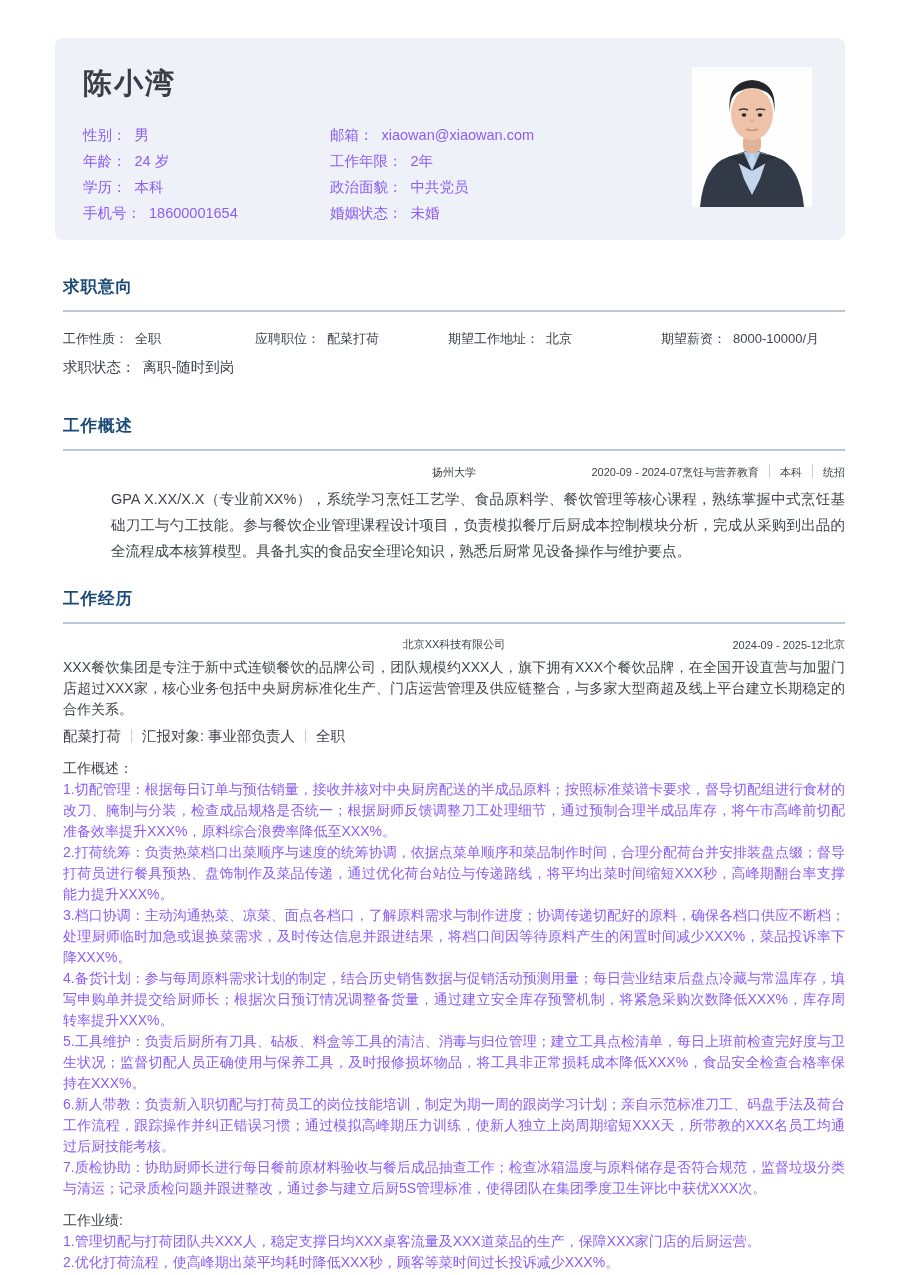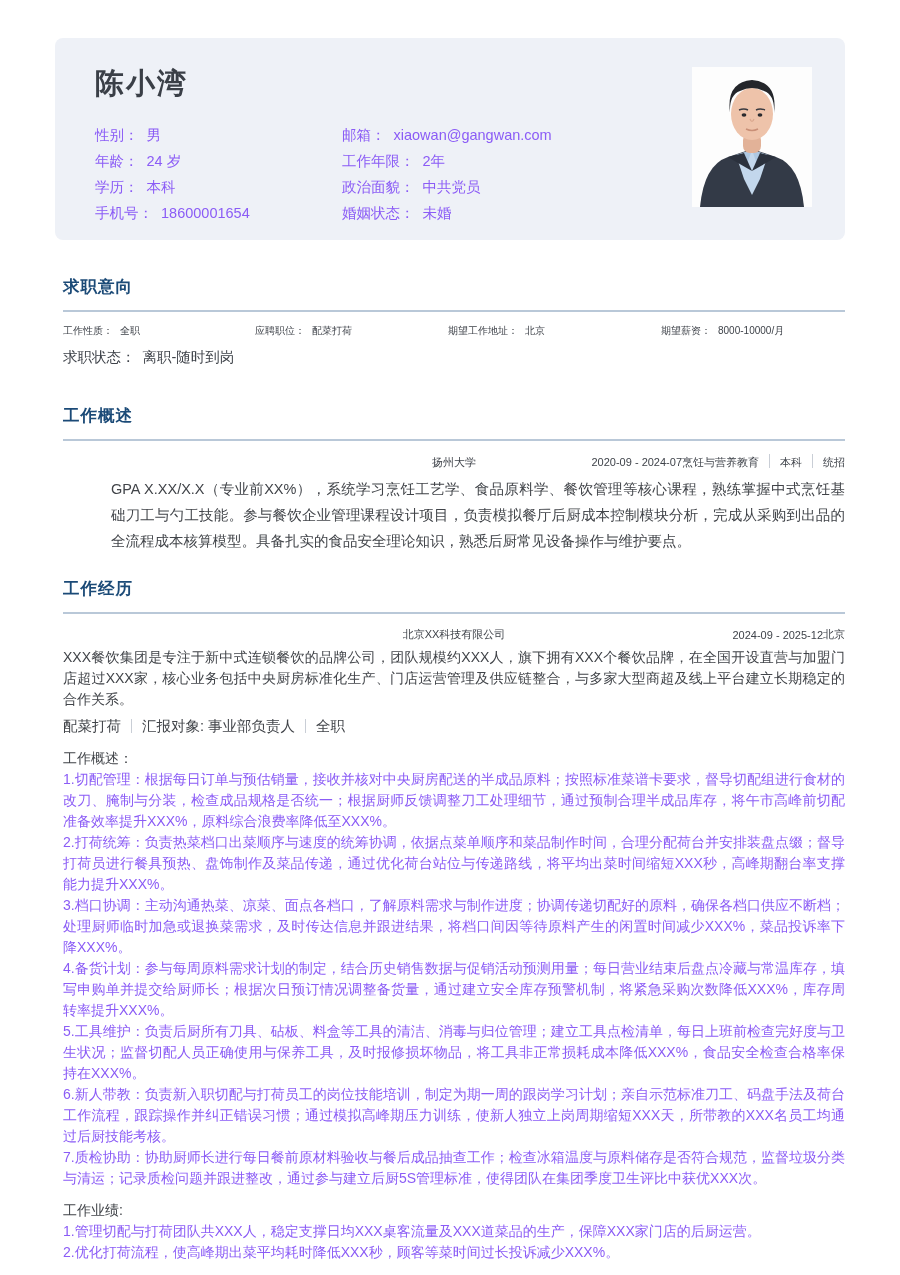--- a/index.html
+++ b/index.html
@@ -1,36 +1,36 @@
 <!DOCTYPE html>
 <html><head>
 <meta charset="utf-8">
 <style>
   * { margin:0; padding:0; box-sizing:border-box; }
   html,body { width:900px; height:1275px; background:#ffffff; overflow:hidden;
     font-family:"Liberation Sans","DejaVu Sans",sans-serif; }
   .card { position:relative; margin:38px 55px 0 55px; width:790px; height:202px;
-    background:#eef1f7; border-radius:8px; padding:26px 30px 0 40px; }
+    background:#eef1f7; border-radius:8px; padding:26px 30px 0 28px; }
   .name { font-size:29px; font-weight:bold; color:#3a3f47; letter-spacing:2px; }
   .info-cols { display:flex; margin-top:18px; }
   .info-col1 { width:247px; }
   .info-col2 { flex:1; }
   .info-row { height:26px; line-height:26px; font-size:14.5px; color:#8b5cf6; }
   .info-row .val { margin-left:8px; }
   .photo { position:absolute; top:29px; right:33px; width:120px; height:140px;
     overflow:hidden; background:#fdfdfd; }
   .photo svg { display:block; width:120px; height:140px; }
   .content { margin:0 55px 0 63px; width:782px; }
   .sec-title { font-size:16.5px; font-weight:bold; color:#1b4a77; letter-spacing:1px; }
   .divider { height:2px; background:#b9c8d8; margin-top:12px; }
   .mt-intent { margin-top:36px; }
   .mt-edu { margin-top:38px; }
   .mt-work { margin-top:24px; }
   .intent-grid { display:grid; grid-template-columns:192px 193px 213px auto;
-    margin-top:12px; font-size:10px; color:#3f434a; }
+    margin-top:18px; font-size:13px; color:#3f434a; }
   .intent-row2 { margin-top:10px; font-size:14.5px; color:#3f434a; }
   .kv .val { margin-left:7px; }
   .head-row { display:flex; justify-content:flex-end; align-items:center;
     margin-top:13px; font-size:11px; color:#3f434a; }
   .head-row .mid { position:absolute; left:50%; transform:translateX(-50%); }
   .head-row { position:relative; }
   .sep { display:inline-block; width:1px; height:14px; background:#c9ced6;
     margin:0 10px; vertical-align:-2px; }
   .edu-desc { margin-top:6px; font-size:14.5px; line-height:26px; color:#414449; text-align:justify;margin-left:48px; }
   .body-text { margin-top:5px; font-size:14px; line-height:21px; color:#414449; text-align:justify; }
@@ -54,21 +54,21 @@
       </div>
       <div class="info-row">
         <span>学历：</span><span class="val">本科</span>
       </div>
       <div class="info-row">
         <span>手机号：</span><span class="val">18600001654</span>
       </div>
     </div>
     <div class="info-col2">
       <div class="info-row">
-        <span>邮箱：</span><span class="val">xiaowan@gangwan.com</span>
+        <span>邮箱：</span><span class="val">xiaowan@xiaowan.com</span>
       </div>
       <div class="info-row">
         <span>工作年限：</span><span class="val">2年</span>
       </div>
       <div class="info-row">
         <span>政治面貌：</span><span class="val">中共党员</span>
       </div>
       <div class="info-row">
         <span>婚姻状态：</span><span class="val">未婚</span>
       </div>

